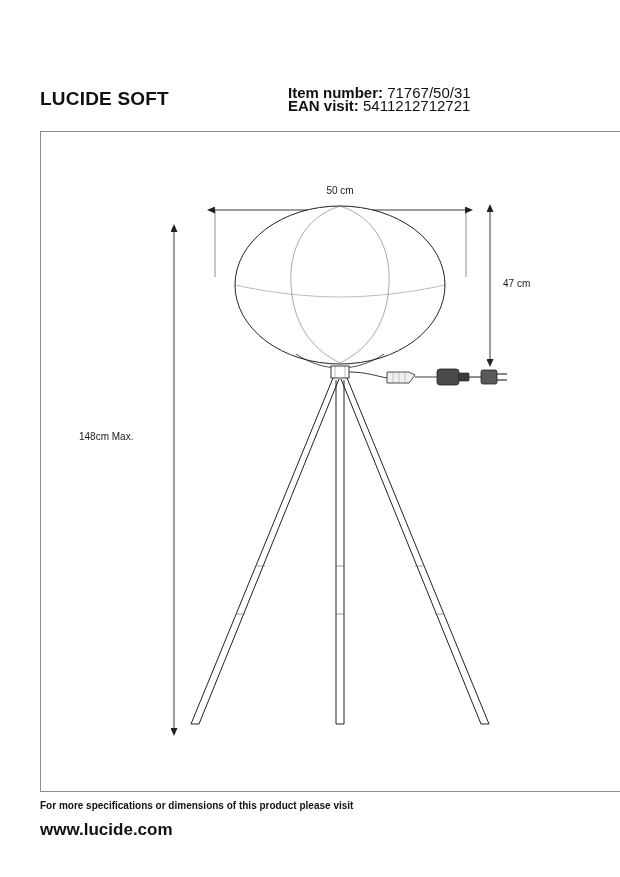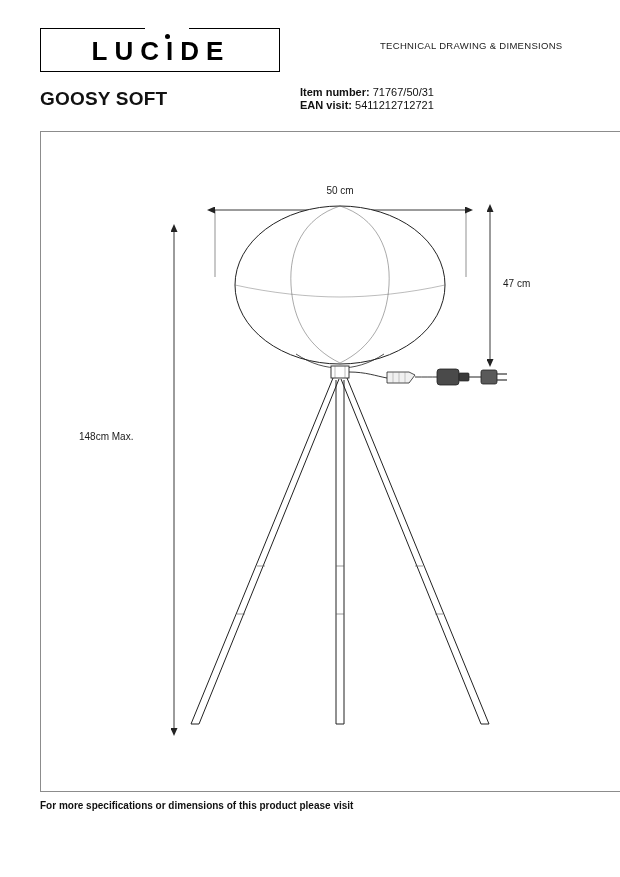--- a/index.html
+++ b/index.html
@@ -85,23 +85,23 @@
     position: absolute;
     left: 40px;
     top: 88px;
     font-size: 19px;
     font-weight: 700;
     letter-spacing: 0.2px;
     color: #111;
   }
   .meta {
     position: absolute;
-    left: 300px;
+    left: 288px;
     top: 86px;
-    font-size: 11px;
+    font-size: 15px;
     line-height: 13px;
     color: #111;
   }
   .meta b { font-weight: 700; }
 
   
   .frame {
     position: absolute;
     left: 40px;
     top: 131px;
@@ -141,30 +141,22 @@
     font-family: "Liberation Sans", sans-serif;
     font-size: 10px;
     fill: #1a1a1a;
   }
 </style>
 </head>
 <body>
 
 <div class="page">
 
-  <div class="header">
-    <div class="logo-box">
-      <div class="logo-text">LUCIDE</div>
-      <div class="logo-mask"></div>
-      <div class="logo-dot"></div>
-    </div>
-    <div class="header-right">TECHNICAL DRAWING &amp; DIMENSIONS</div>
-  </div>
-
-  <div class="title">GOOSY SOFT</div>
+
+  <div class="title">LUCIDE SOFT</div>
   <div class="meta">
     <div>
       <b>Item number:</b>
       <span>71767/50/31</span>
     </div>
     <div>
       <b>EAN visit:</b>
       <span>5411212712721</span>
     </div>
   </div>
@@ -257,14 +249,15 @@
           <path d="M306,246 L448,592" fill="none" stroke="#222" stroke-width="1"></path>
           <line x1="440" y1="592" x2="448" y2="592" stroke="#222" stroke-width="1"></line>
           <line x1="374" y1="434" x2="382" y2="434" stroke="#555" stroke-width="0.6"></line>
           <line x1="394" y1="482" x2="402" y2="482" stroke="#555" stroke-width="0.6"></line>
         </g>
       </g>
     </svg>
   </div>
 
   <div class="footer-line1">For more specifications or dimensions of this product please visit</div>
+  <div class="footer-line2">www.lucide.com</div>
 
 </div>
 
 </body></html>

